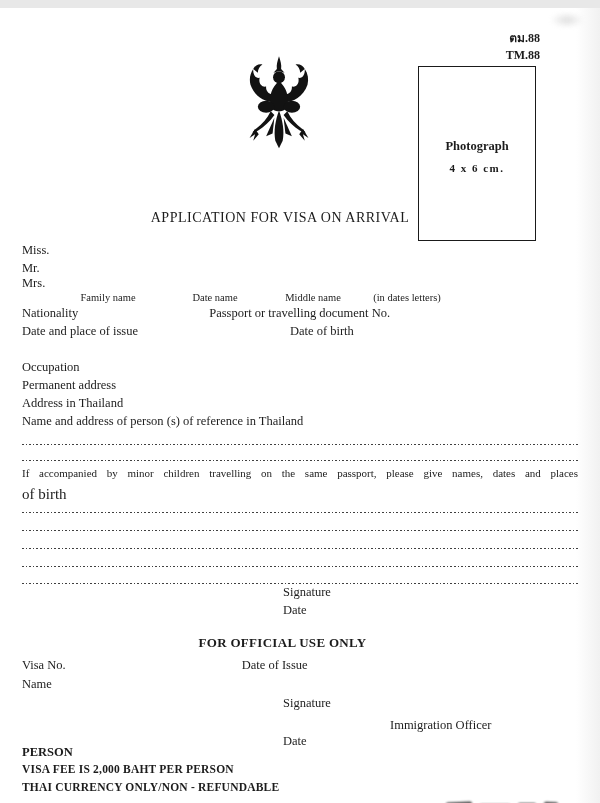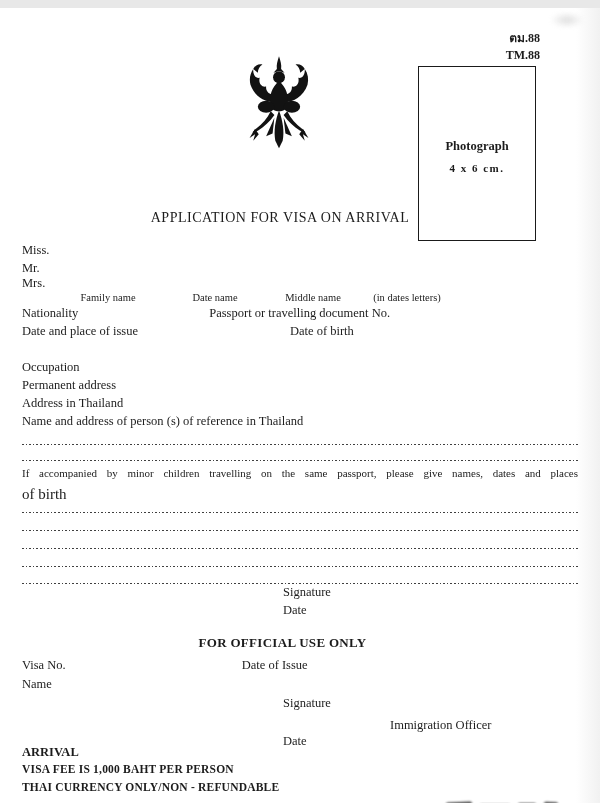--- a/index.html
+++ b/index.html
@@ -177,22 +177,22 @@
   <div class="row" style="left:283px; top:686px; width:253px;">
     <span class="lbl">Signature</span>
     <span class="fill grow"></span>
   </div>
   <div class="officer">Immigration Officer</div>
   <div class="row" style="left:283px; top:724px; width:257px;">
     <span class="lbl">Date</span>
     <span class="fill grow"></span>
   </div>
 
-  <div class="notice-t">ARRIVAL</div>
-  <div class="notice-l1">VISA FEE IS 1,000 BAHT PER PERSON</div>
+  <div class="notice-t">PERSON</div>
+  <div class="notice-l1">VISA FEE IS 2,000 BAHT PER PERSON</div>
   <div class="notice-l2">THAI CURRENCY ONLY/NON - REFUNDABLE</div>
 
   <div class="smudge-br">
     <i style="left:0; top:4px; width:26px; height:5px; transform:rotate(-3deg);"></i>
     <i style="left:34px; top:6px; width:30px; height:3px;"></i>
     <i style="left:72px; top:5px; width:18px; height:4px;"></i>
     <i style="left:98px; top:4px; width:14px; height:5px; transform:rotate(3deg);"></i>
   </div>
 
 </div>

